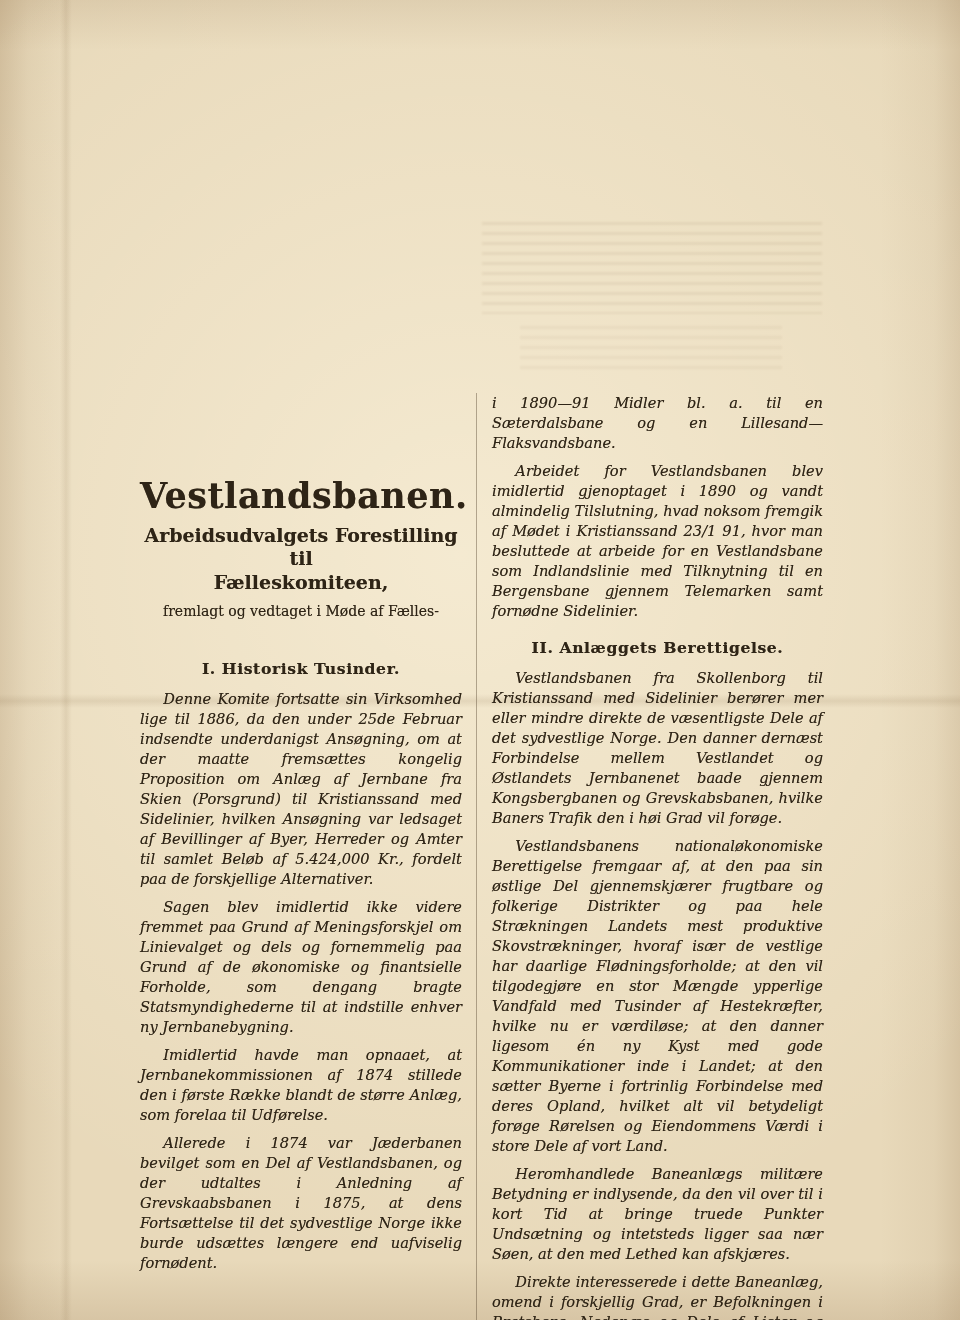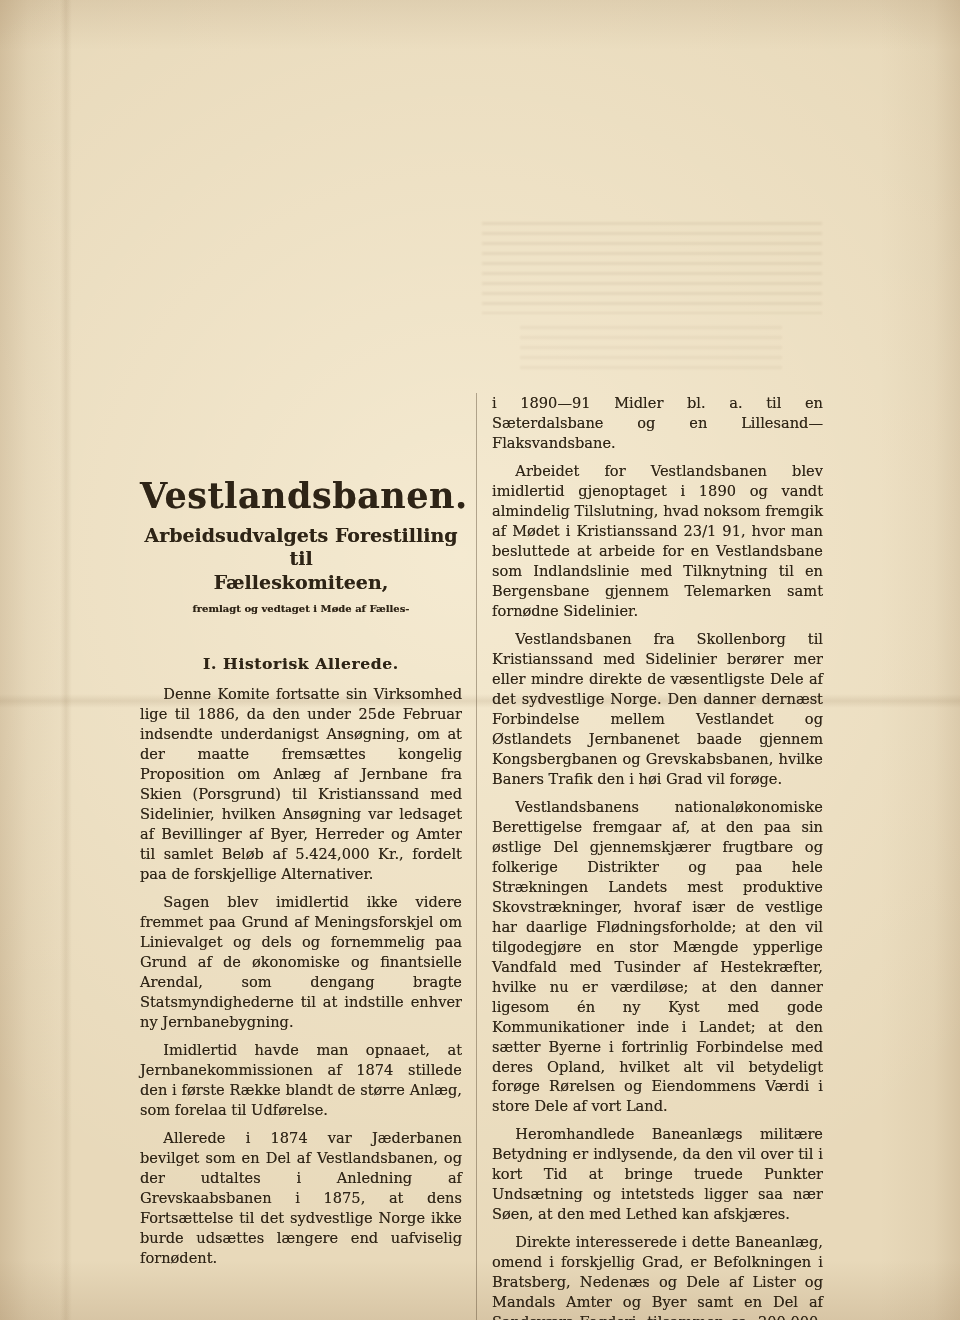--- a/index.html
+++ b/index.html
@@ -90,37 +90,38 @@
     line-height: 1.1;
     letter-spacing: 0.5px;
   }
   .masthead .subtitle {
     font-size: 19px;
     font-weight: 700;
     margin: 0;
     line-height: 1.25;
   }
   .masthead .note {
-    font-size: 10px;
-    font-weight: 700;
+    font-size: 14px;
+    font-weight: 400;
     line-height: 1.3;
     margin: 0;
   }
   .masthead .note-block { margin-top: 7px; }
 
   .sec {
     text-align: center;
     font-weight: 700;
     font-size: 15.6px;
     margin: 16px 0 10px 0;
     letter-spacing: 0.6px;
   }
   p.para {
     margin: 0 0 8px 0;
     text-indent: 1.6em;
+    font-style: italic;
   }
   p.para.cont { text-indent: 0; }
 </style>
 </head>
 <body>
 
 <div class="crease-h" style="top:694px"></div>
 <div class="crease-v" style="left:60px"></div>
 <div class="ghost g1"></div>
 <div class="ghost g2"></div>
@@ -131,35 +132,36 @@
     <div class="col col-left">
       <header class="masthead">
         <h1 class="title">Vestlandsbanen.</h1>
         <h2 class="subtitle">Arbeidsudvalgets Forestilling til</h2>
         <h2 class="subtitle">Fælleskomiteen,</h2>
         <div class="note-block">
           <p class="note">fremlagt og vedtaget i Møde af Fælles-</p>
         </div>
       </header>
 
-      <h3 class="sec">I. Historisk Allerede.</h3>
+      <h3 class="sec">I. Historisk Tusinder.</h3>
 
       <p class="para">Denne Komite fortsatte sin Virksomhed lige til 1886, da den under 25de Februar indsendte underdanigst Ansøgning, om at der maatte fremsættes kongelig Proposition om Anlæg af Jernbane fra Skien (Porsgrund) til Kristianssand med Sidelinier, hvilken Ansøgning var ledsaget af Bevillinger af Byer, Herreder og Amter til samlet Beløb af 5.424,000 Kr., fordelt paa de forskjellige Alternativer.</p>
-      <p class="para">Sagen blev imidlertid ikke videre fremmet paa Grund af Meningsforskjel om Linievalget og dels og fornemmelig paa Grund af de økonomiske og finantsielle Arendal, som dengang bragte Statsmyndighederne til at indstille enhver ny Jernbanebygning.</p>
+      <p class="para">Sagen blev imidlertid ikke videre fremmet paa Grund af Meningsforskjel om Linievalget og dels og fornemmelig paa Grund af de økonomiske og finantsielle Forholde, som dengang bragte Statsmyndighederne til at indstille enhver ny Jernbanebygning.</p>
       <p class="para">Imidlertid havde man opnaaet, at Jernbanekommissionen af 1874 stillede den i første Række blandt de større Anlæg, som forelaa til Udførelse.</p>
       <p class="para">Allerede i 1874 var Jæderbanen bevilget som en Del af Vestlandsbanen, og der udtaltes i Anledning af Grevskaabsbanen i 1875, at dens Fortsættelse til det sydvestlige Norge ikke burde udsættes længere end uafviselig fornødent.</p>
 
     </div>
 
     <div class="divider"></div>
 
     <div class="col col-right">
       <p class="para cont">i 1890—91 Midler bl. a. til en Sæterdalsbane og en Lillesand—Flaksvandsbane.</p>
       <p class="para">Arbeidet for Vestlandsbanen blev imidlertid gjenoptaget i 1890 og vandt almindelig Tilslutning, hvad noksom fremgik af Mødet i Kristianssand 23/1 91, hvor man besluttede at arbeide for en Vestlandsbane som Indlandslinie med Tilknytning til en Bergensbane gjennem Telemarken samt fornødne Sidelinier.</p>
 
+      <h3 class="sec">II. Anlæggets Berettigelse.</h3>
 
       <p class="para">Vestlandsbanen fra Skollenborg til Kristianssand med Sidelinier berører mer eller mindre direkte de væsentligste Dele af det sydvestlige Norge. Den danner dernæst Forbindelse mellem Vestlandet og Østlandets Jernbanenet baade gjennem Kongsbergbanen og Grevskabsbanen, hvilke Baners Trafik den i høi Grad vil forøge.</p>
       <p class="para">Vestlandsbanens nationaløkonomiske Berettigelse fremgaar af, at den paa sin østlige Del gjennemskjærer frugtbare og folkerige Distrikter og paa hele Strækningen Landets mest produktive Skovstrækninger, hvoraf især de vestlige har daarlige Flødningsforholde; at den vil tilgodegjøre en stor Mængde ypperlige Vandfald med Tusinder af Hestekræfter, hvilke nu er værdiløse; at den danner ligesom én ny Kyst med gode Kommunikationer inde i Landet; at den sætter Byerne i fortrinlig Forbindelse med deres Opland, hvilket alt vil betydeligt forøge Rørelsen og Eiendommens Værdi i store Dele af vort Land.</p>
       <p class="para">Heromhandlede Baneanlægs militære Betydning er indlysende, da den vil over til i kort Tid at bringe truede Punkter Undsætning og intetsteds ligger saa nær Søen, at den med Lethed kan afskjæres.</p>
       <p class="para">Direkte interesserede i dette Baneanlæg, omend i forskjellig Grad, er Befolkningen i Bratsberg, Nedenæs og Dele af Lister og Mandals Amter og Byer samt en Del af Sandsværs Fogderi, tilsammen ca. 200,000, medens over 200,000 Indvaanere i Lister og Mandals, Buskeruds, Jarlsberg og Laurviks Amt samt Stavanger Amt have store Interesser.</p>
 
     </div>
 
   </div>
 </div>

